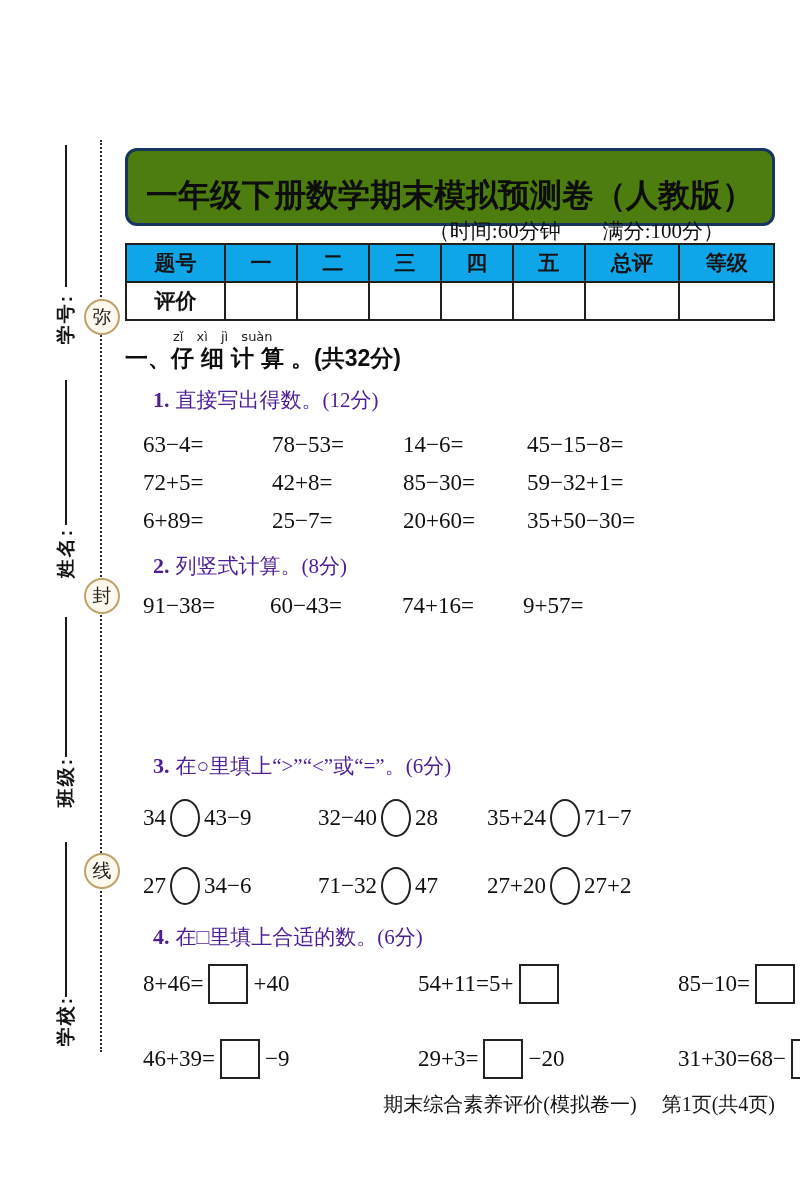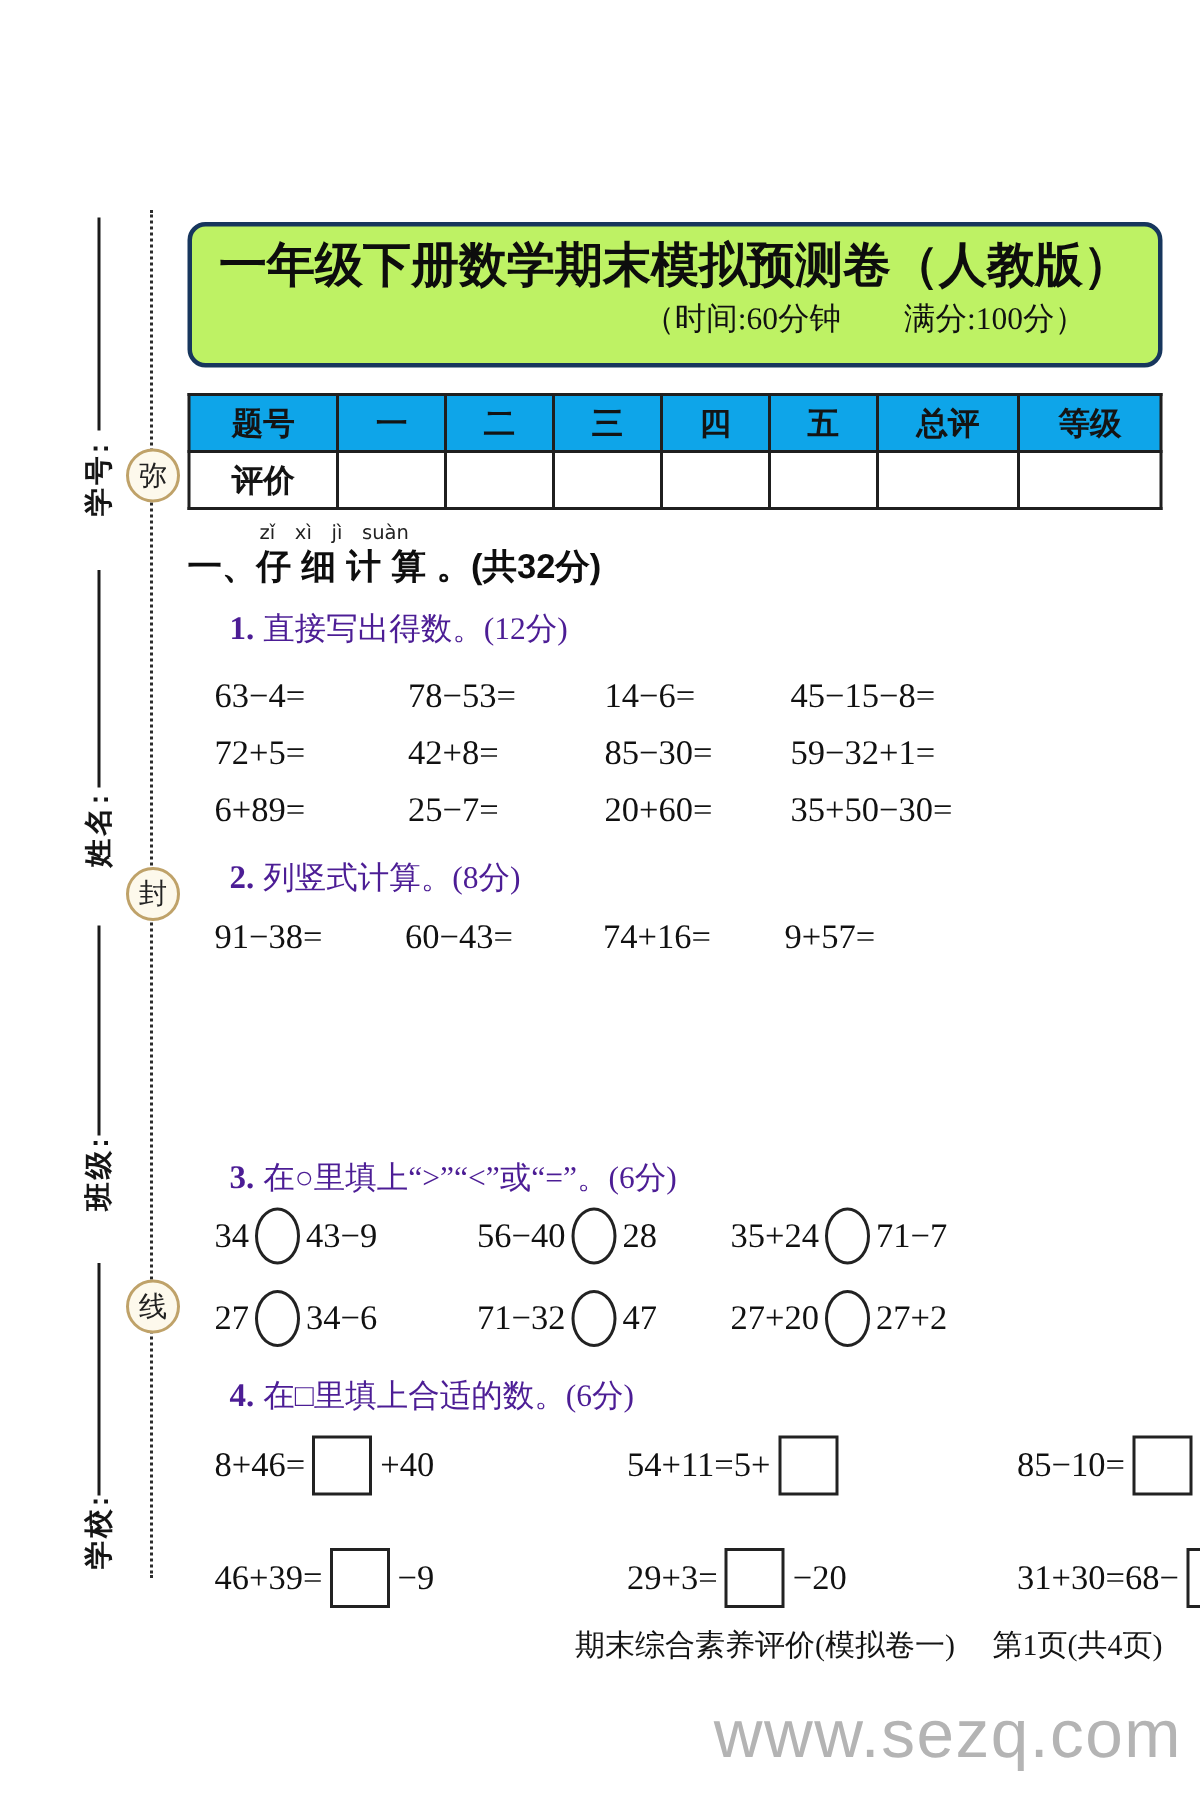--- a/index.html
+++ b/index.html
@@ -32,22 +32,22 @@
     border:2px solid #bfa269; border-radius:50%; background:#fdf9ec;
     display:flex; align-items:center; justify-content:center;
     font-size:19px; color:#222; z-index:2;
   }
   .sc1 { top:299px; } .sc2 { top:578px; } .sc3 { top:853px; }
 
   
   .content { position:absolute; left:125px; top:148px; width:650px; }
 
   .title-box {
-    width:650px; height:97px; border:3px solid #17365d; border-radius:12px;
-    background:#bef264; padding-top:5px;
+    width:650px; height:78px; border:3px solid #17365d; border-radius:12px;
+    background:#4d7c0f; padding-top:24px;
   }
   .exam-title {
     text-align:center; font-family:"Liberation Sans","DejaVu Sans",sans-serif;
     font-weight:bold; font-size:32px; line-height:40px; color:#0d0d0d;
   }
   .exam-subtitle {
     text-align:right; padding-right:48px; font-size:21px; line-height:32px; color:#111;
   }
 
   table.score-table {
@@ -86,22 +86,22 @@
     margin-top:17px; padding-left:18px; display:grid;
     grid-template-columns:129px 131px 124px auto; row-gap:10px;
     font-size:23px; line-height:28px;
   }
   .grid-q2 {
     margin-top:12px; padding-left:18px; display:grid;
     grid-template-columns:127px 132px 121px auto;
     font-size:23px; line-height:28px;
   }
   .grid-q3 {
-    margin-top:6px; padding-left:18px; display:grid;
-    grid-template-columns:175px 169px auto; row-gap:17px;
+    margin-top:19px; padding-left:18px; display:grid;
+    grid-template-columns:175px 169px auto; row-gap:30px;
     font-size:23px;
   }
   .grid-q4 {
     margin-top:13px; padding-left:18px; display:grid;
     grid-template-columns:240px 225px auto; row-gap:20px;
     font-size:23px;
     gap:35px;
   }
   .cmp-group, .fill-group { display:inline-flex; align-items:center; }
   .cmp-circle {
@@ -219,21 +219,21 @@
     <div class="item-label lbl3">
       <span class="num">3.</span><span>在○里填上“&gt;”“&lt;”或“=”。(6分)</span>
     </div>
     <div class="grid-q3">
       <span class="cmp-group">
         <span>34</span>
         <span class="cmp-circle"></span>
         <span>43−9</span>
       </span>
       <span class="cmp-group">
-        <span>56−40</span>
+        <span>32−40</span>
         <span class="cmp-circle"></span>
         <span>28</span>
       </span>
       <span class="cmp-group">
         <span>35+24</span>
         <span class="cmp-circle"></span>
         <span>71−7</span>
       </span>
       <span class="cmp-group">
         <span>27</span>
@@ -284,14 +284,13 @@
       <span class="fill-group">
         <span>31+30=68−</span>
         <span class="fill-box"></span>
         <span></span>
       </span>
     </div>
 
     <div class="page-footer">期末综合素养评价(模拟卷一)　 第1页(共4页)</div>
   </div>
 
-  <div class="watermark">www.sezq.com</div>
 </div>
 
 </body></html>

